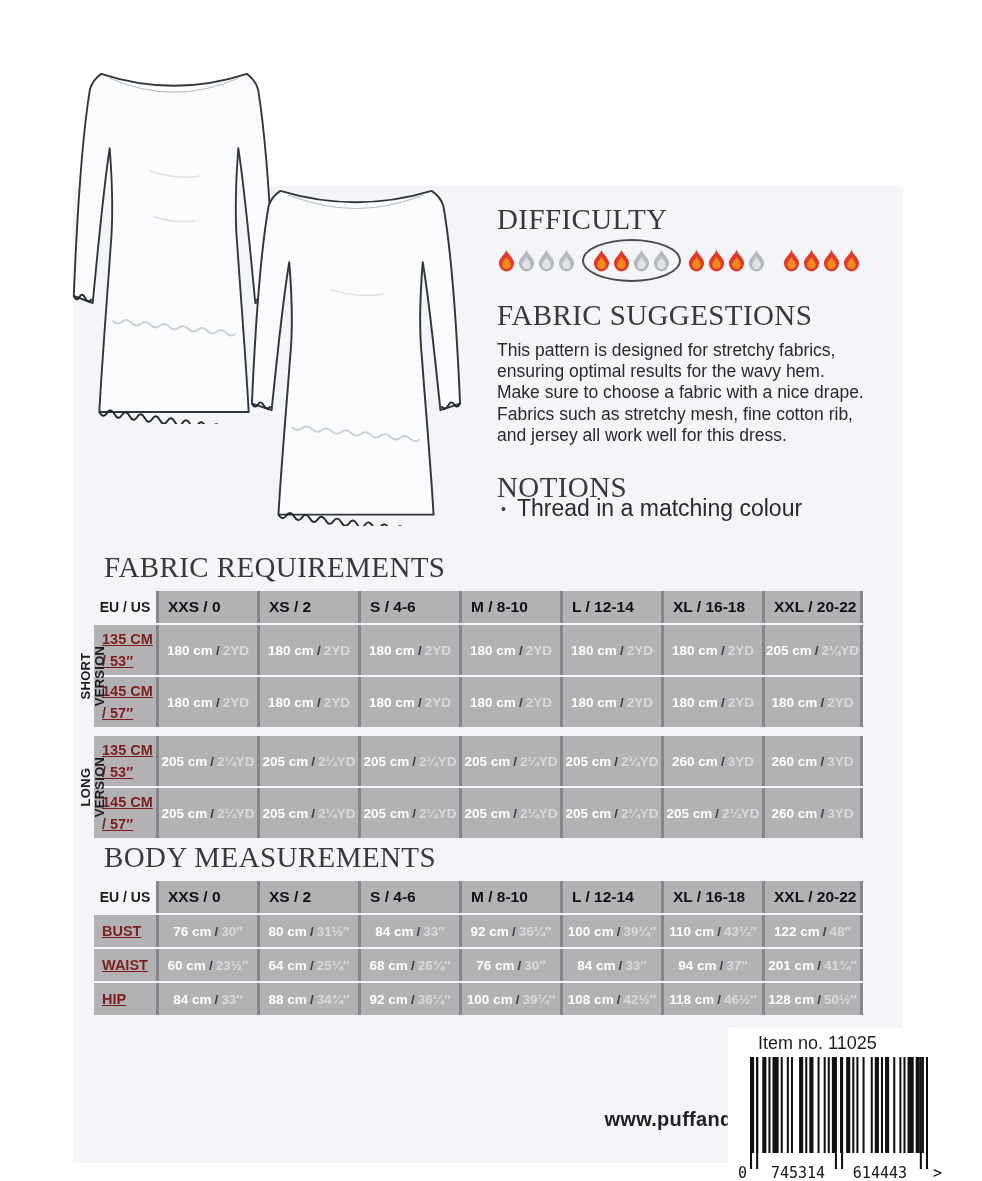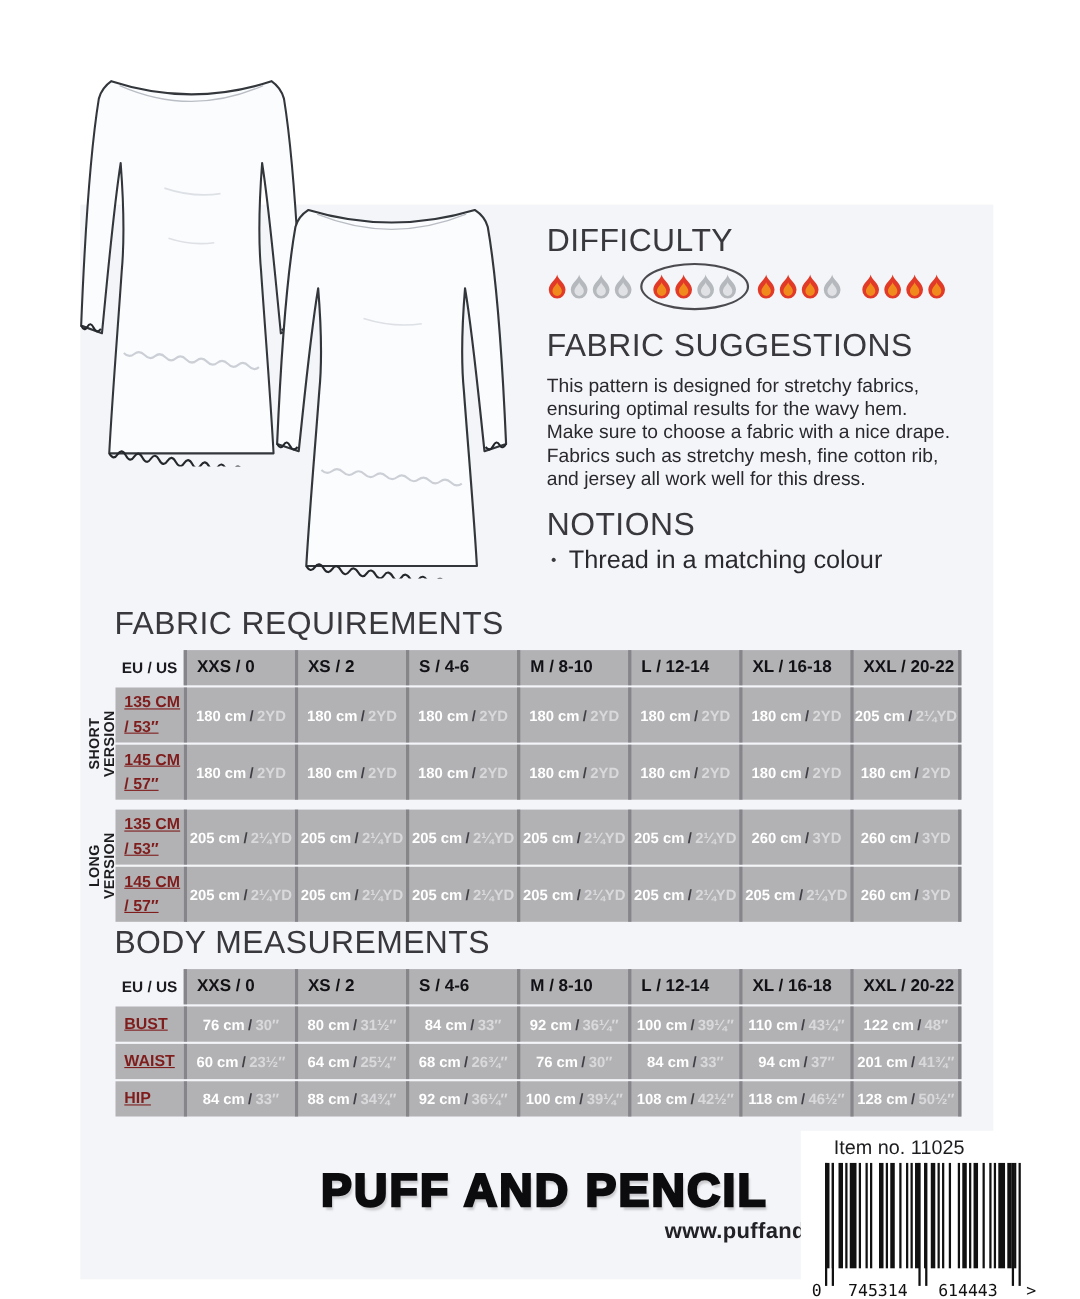--- a/index.html
+++ b/index.html
@@ -1,37 +1,37 @@
 <!DOCTYPE html>
 <html style="--panel-bg: #f4f5f8; --cell-bg: #b2b2b5; --separator: #85858a; --metric: #ffffff; --imperial: #d9d9dc; --slash: #3e3e44; --heading: #39393d; --flame-red: #e23a28; --flame-inner-red: #f08a1d; --flame-gray: #b5b8bc; --flame-inner-gray: #dfe1e4; --barcode-black: #111111;"><head>
 <meta charset="utf-8">
 <style>
   html,body{margin:0;padding:0;background:#fff;}
   .page{position:relative;width:982px;height:1181px;background:#fff;overflow:hidden;
         font-family:"Liberation Sans","DejaVu Sans",sans-serif;}
   .panel{position:absolute;left:73px;top:186px;width:830px;height:977px;background:var(--panel-bg,#f4f5f8);}
 
   
-  .h1{position:absolute;font-size:29px;font-weight:400;color:var(--heading,#39393d);letter-spacing:.4px;white-space:nowrap;}
+  .h1{position:absolute;font-size:29px;font-weight:400;color:var(--heading,#39393d);letter-spacing:.4px;white-space:nowrap;font-family:Liberation Serif, serif;}
 
   
   .para{position:absolute;left:497px;top:340px;width:400px;font-size:17.5px;line-height:21.2px;
         color:#29292e;white-space:pre-line;}
   .notions-list{position:absolute;left:499px;top:498px;margin:0;padding:0;list-style:none;}
   .notions-list li{font-size:23px;line-height:20.5px;color:#29292e;padding-left:18px;position:relative;}
   .notions-list li::before{content:"•";position:absolute;left:2px;font-size:14px;top:1px;color:#3a3a3e;}
 
   
   .fscale{position:absolute;left:497px;top:247px;display:flex;gap:16px;align-items:center;}
   .fgroup{position:relative;display:flex;gap:1px;align-items:center;padding:2px 0;}
   .fgroup.selected::after{content:"";position:absolute;inset:-8px -10px;border:2px solid #4b4b4f;border-radius:50%;}
   .flame{display:block;}
 
   
-  .tbl{position:absolute;left:105px;}
+  .tbl{position:absolute;left:94px;}
   .trow{display:flex;margin-bottom:2px;}
   .trow.gap{margin-bottom:9px;}
   .cell{box-sizing:border-box;background:var(--cell-bg,#b2b2b5);border-left:3px solid var(--separator,#85858a);
         width:101px;display:flex;align-items:center;justify-content:center;font-weight:bold;}
   .cell:first-child{width:62px;border-left:none;}
   .cell:last-child{border-right:3px solid var(--separator,#85858a);}
   .hrow .cell{height:32px;}
   .frow .cell{height:50px;}
   .brow .cell{height:32px;}
   .corner{background:transparent;color:#1b1b1f;font-size:14px;}
@@ -168,21 +168,21 @@
       </div>
     </div>
 
   <div class="h1" style="left:497px;top:299px;">FABRIC SUGGESTIONS</div>
   <div class="para">This pattern is designed for stretchy fabrics,
 ensuring optimal results for the wavy hem.
 Make sure to choose a fabric with a nice drape.
 Fabrics such as stretchy mesh, fine cotton rib,
 and jersey all work well for this dress.</div>
 
-  <div class="h1" style="left:497px;top:461px;">NOTIONS</div>
+  <div class="h1" style="left:497px;top:471px;">NOTIONS</div>
   <ul class="notions-list">
       <li>Thread in a matching colour</li>
     </ul>
 
   <div class="h1" style="left:104px;top:551px;text-align:center;">FABRIC REQUIREMENTS</div>
   <div class="tbl" style="top:591px;">
       <div class="trow hrow">
         <div class="cell corner">EU / US</div>
         <div class="cell hcell">XXS / 0</div>
         <div class="cell hcell">XS / 2</div>
@@ -471,21 +471,20 @@
           <span class="i">46½″</span>
         </div>
         <div class="cell vcell">
           <span class="m">128 cm</span>
           <span class="s">/</span>
           <span class="i">50½″</span>
         </div>
       </div>
     </div>
 
-  <div class="logo">PUFF AND PENCIL</div>
   <div class="website">www.puffandpencil.com</div>
 
   <div class="barcode-box">
     <div class="item-label">Item no. 11025</div>
     <svg class="barcode-svg" width="210" height="124" viewBox="0 0 210 124">
         <rect x="14" y="0" width="4.091954022988506" height="96" fill="#111111"></rect>
         <rect x="20.137931034482758" y="0" width="2.045977011494253" height="96" fill="#111111"></rect>
         <rect x="26.275862068965516" y="0" width="4.091954022988506" height="96" fill="#111111"></rect>
         <rect x="32.41379310344828" y="0" width="2.045977011494253" height="96" fill="#111111"></rect>
         <rect x="36.50574712643678" y="0" width="6.137931034482758" height="96" fill="#111111"></rect>

